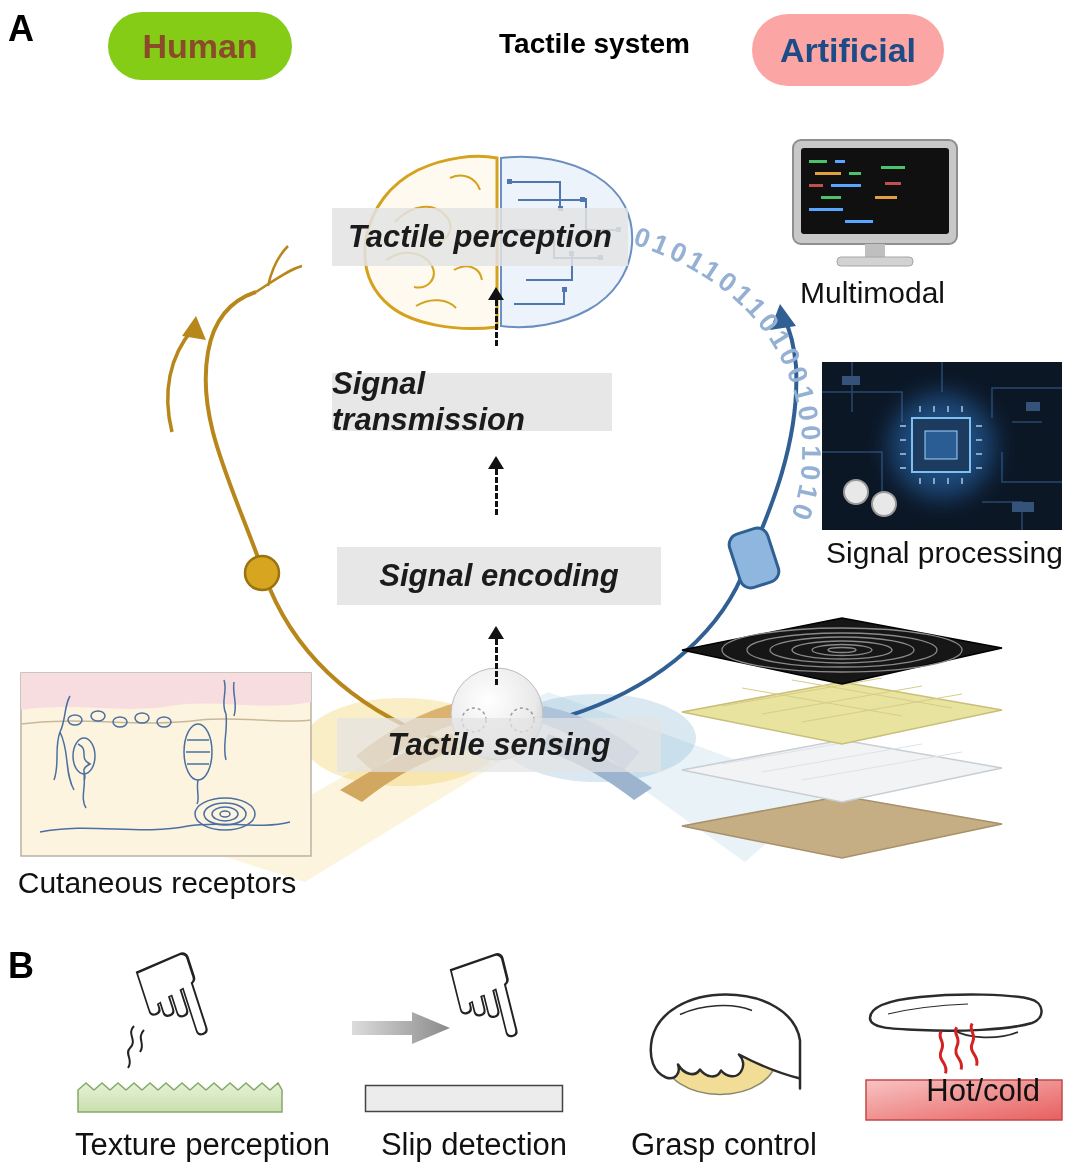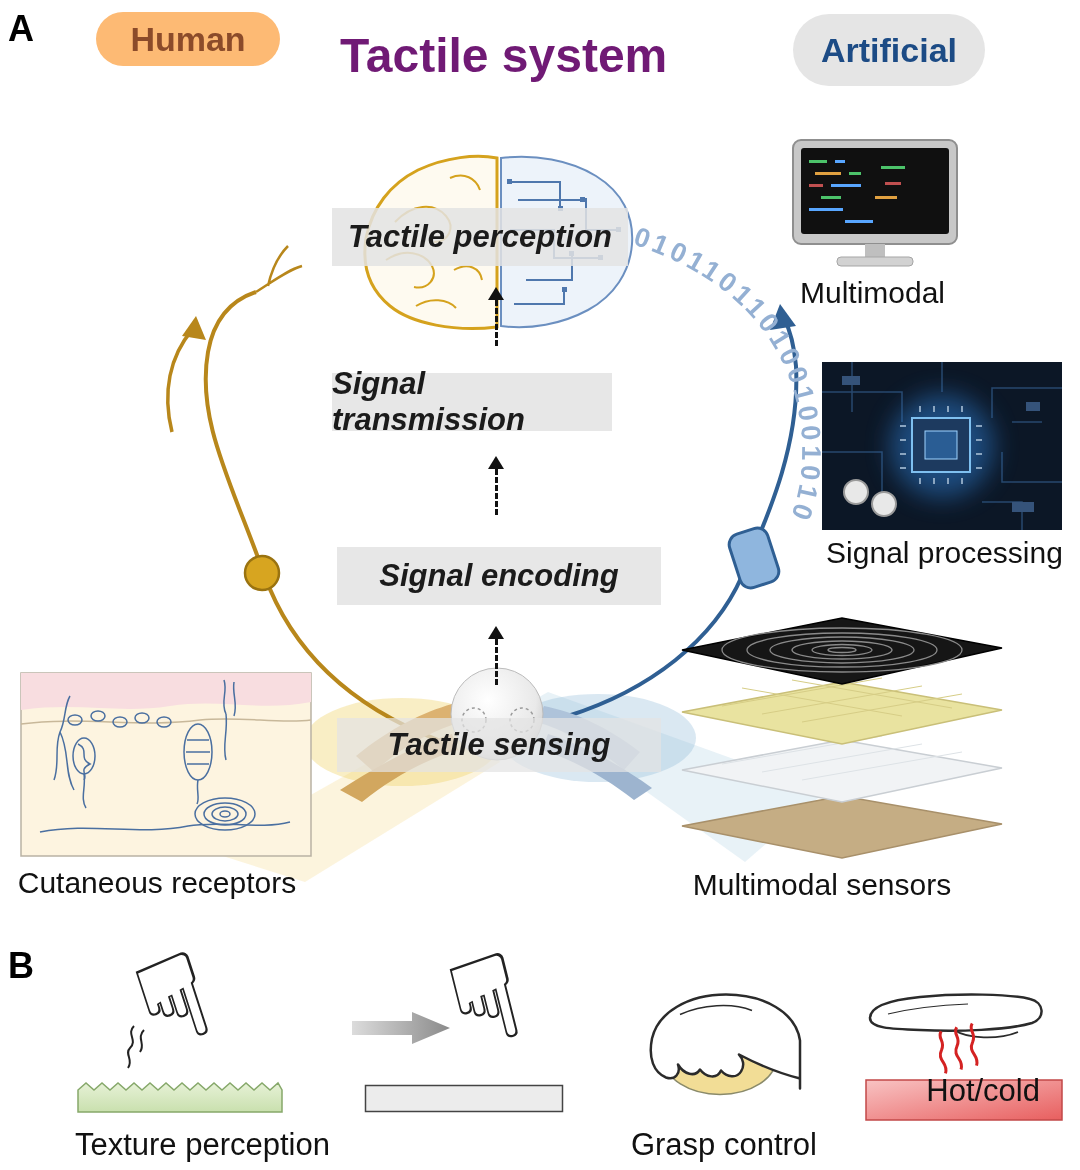--- a/index.html
+++ b/index.html
@@ -4,25 +4,25 @@
 <style>
   * { margin:0; padding:0; box-sizing:border-box; }
   html,body { background:#ffffff; }
   body { width:1080px; height:1170px; font-family:"Liberation Sans","DejaVu Sans",sans-serif; color:#111; }
   #stage { position:relative; width:1080px; height:1170px; overflow:hidden; background:#fff; }
 
   .panel-label { position:absolute; font-size:36px; font-weight:bold; color:#000; z-index:6; }
 
   .pill { position:absolute; display:flex; align-items:center; justify-content:center;
           font-weight:bold; font-size:34px; border-radius:40px; z-index:5; }
-  .pill.human { left:96px; top:12px; width:184px; height:54px; background:#fdba74; color:#8b4b2a; }
-  .pill.artificial { left:793px; top:14px; width:192px; height:72px; background:#e5e5e5; color:#1c4b85;align-items:center; }
-
-  .fig-title { position:absolute; left:340px; top:28px; width:350px; text-align:left;
-               font-size:48px; font-weight:bold; color:#701a75; z-index:5; }
+  .pill.human { left:108px; top:12px; width:184px; height:68px; background:#84cc16; color:#8b4b2a; }
+  .pill.artificial { left:752px; top:14px; width:192px; height:72px; background:#fca5a5; color:#1c4b85;align-items:center; }
+
+  .fig-title { position:absolute; left:340px; top:28px; width:350px; text-align:right;
+               font-size:28px; font-weight:bold; color:#000000; z-index:5; }
 
   .stage-box { position:absolute; display:flex; align-items:center; justify-content:center;
                background:rgba(227,227,227,0.85); font-style:italic; font-weight:bold;
                font-size:31px; color:#1b1b1b; z-index:3; }
 
   .dotted-arrow { position:absolute; width:18px; display:flex; flex-direction:column; align-items:center; z-index:4; }
   .arrow-head { width:0; height:0; border-left:8px solid transparent; border-right:8px solid transparent;
                 border-bottom:13px solid #111; }
   .arrow-shaft { width:0; height:46px; border-left:3px dashed #111; }
 
@@ -253,21 +253,20 @@
       <g stroke="#8a8a8a" stroke-width="1.3" fill="none">
         <ellipse cx="166" cy="36" rx="120" ry="22"></ellipse>
         <ellipse cx="166" cy="36" rx="95" ry="17"></ellipse>
         <ellipse cx="166" cy="36" rx="72" ry="13"></ellipse>
         <ellipse cx="166" cy="36" rx="50" ry="9"></ellipse>
         <ellipse cx="166" cy="36" rx="30" ry="5.5"></ellipse>
         <ellipse cx="166" cy="36" rx="14" ry="2.5"></ellipse>
       </g>
     </g>
   </svg>
-  <div class="cap" style="left:662px; top:868px; width:320px;">Multimodal sensors</div>
 
   <div class="panel-label" style="left:8px; top:945px;">B</div>
 
   <div class="abs" style="left:70px; top:948px; width:230px; height:175px;">
     <div class="hand-glyph" style="left:68px; top:-6px; transform:rotate(-18deg);">☟</div>
     <svg class="abs" style="left:52px; top:76px;" width="26" height="54" viewBox="0 0 26 54">
       <path d="M 12 2 C 4 10 16 16 8 24 C 2 30 12 36 6 44" stroke="#222" stroke-width="2" fill="none"></path>
       <path d="M 22 6 C 14 14 24 20 18 28" stroke="#222" stroke-width="2" fill="none"></path>
     </svg>
     <svg class="abs" style="left:4px; top:130px;" width="212" height="38" viewBox="0 0 212 38">
@@ -290,20 +289,21 @@
             <stop offset="100%" stop-color="#8a8a8a"></stop>
           </linearGradient>
         </defs>
       <polygon points="0,11 60,11 60,2 98,18 60,34 60,25 0,25" fill="url(#gry)"></polygon>
     </svg>
     <div class="hand-glyph" style="left:98px; top:-6px; transform:rotate(-14deg);">☟</div>
     <svg class="abs" style="left:12px; top:136px;" width="200" height="30" viewBox="0 0 200 30">
       <rect x="1.5" y="1.5" width="197" height="26" fill="#ececec" stroke="#444" stroke-width="1.5"></rect>
     </svg>
   </div>
+  <div class="cap-b" style="left:357px; top:1127px; width:210px;">Slip detection</div>
 
   <div class="abs" style="left:618px; top:968px; width:200px; height:145px;">
     <svg width="200" height="145" viewBox="0 0 200 140">
       <ellipse cx="102" cy="88" rx="56" ry="36" fill="#f2dd96" stroke="#8a8a6a" stroke-width="1.5"></ellipse>
       <path d="M 182 118 L 182 70 C 178 42 146 24 108 24 C 70 24 40 42 34 68 C 30 88 36 102 48 107 C 57 110 63 103 60 94 C 66 104 77 107 82 99 C 88 107 99 109 103 100 C 109 107 119 108 123 101 C 127 95 125 88 121 84 C 140 94 162 103 182 108 Z" fill="#ffffff" stroke="#2b2b2b" stroke-width="2.5" stroke-linejoin="round"></path>
       <path d="M 62 44 C 84 34 114 32 134 40" stroke="#2b2b2b" stroke-width="1.5" fill="none"></path>
     </svg>
   </div>
   <div class="cap-b" style="left:612px; top:1127px; width:205px;">Grasp control</div>
 

